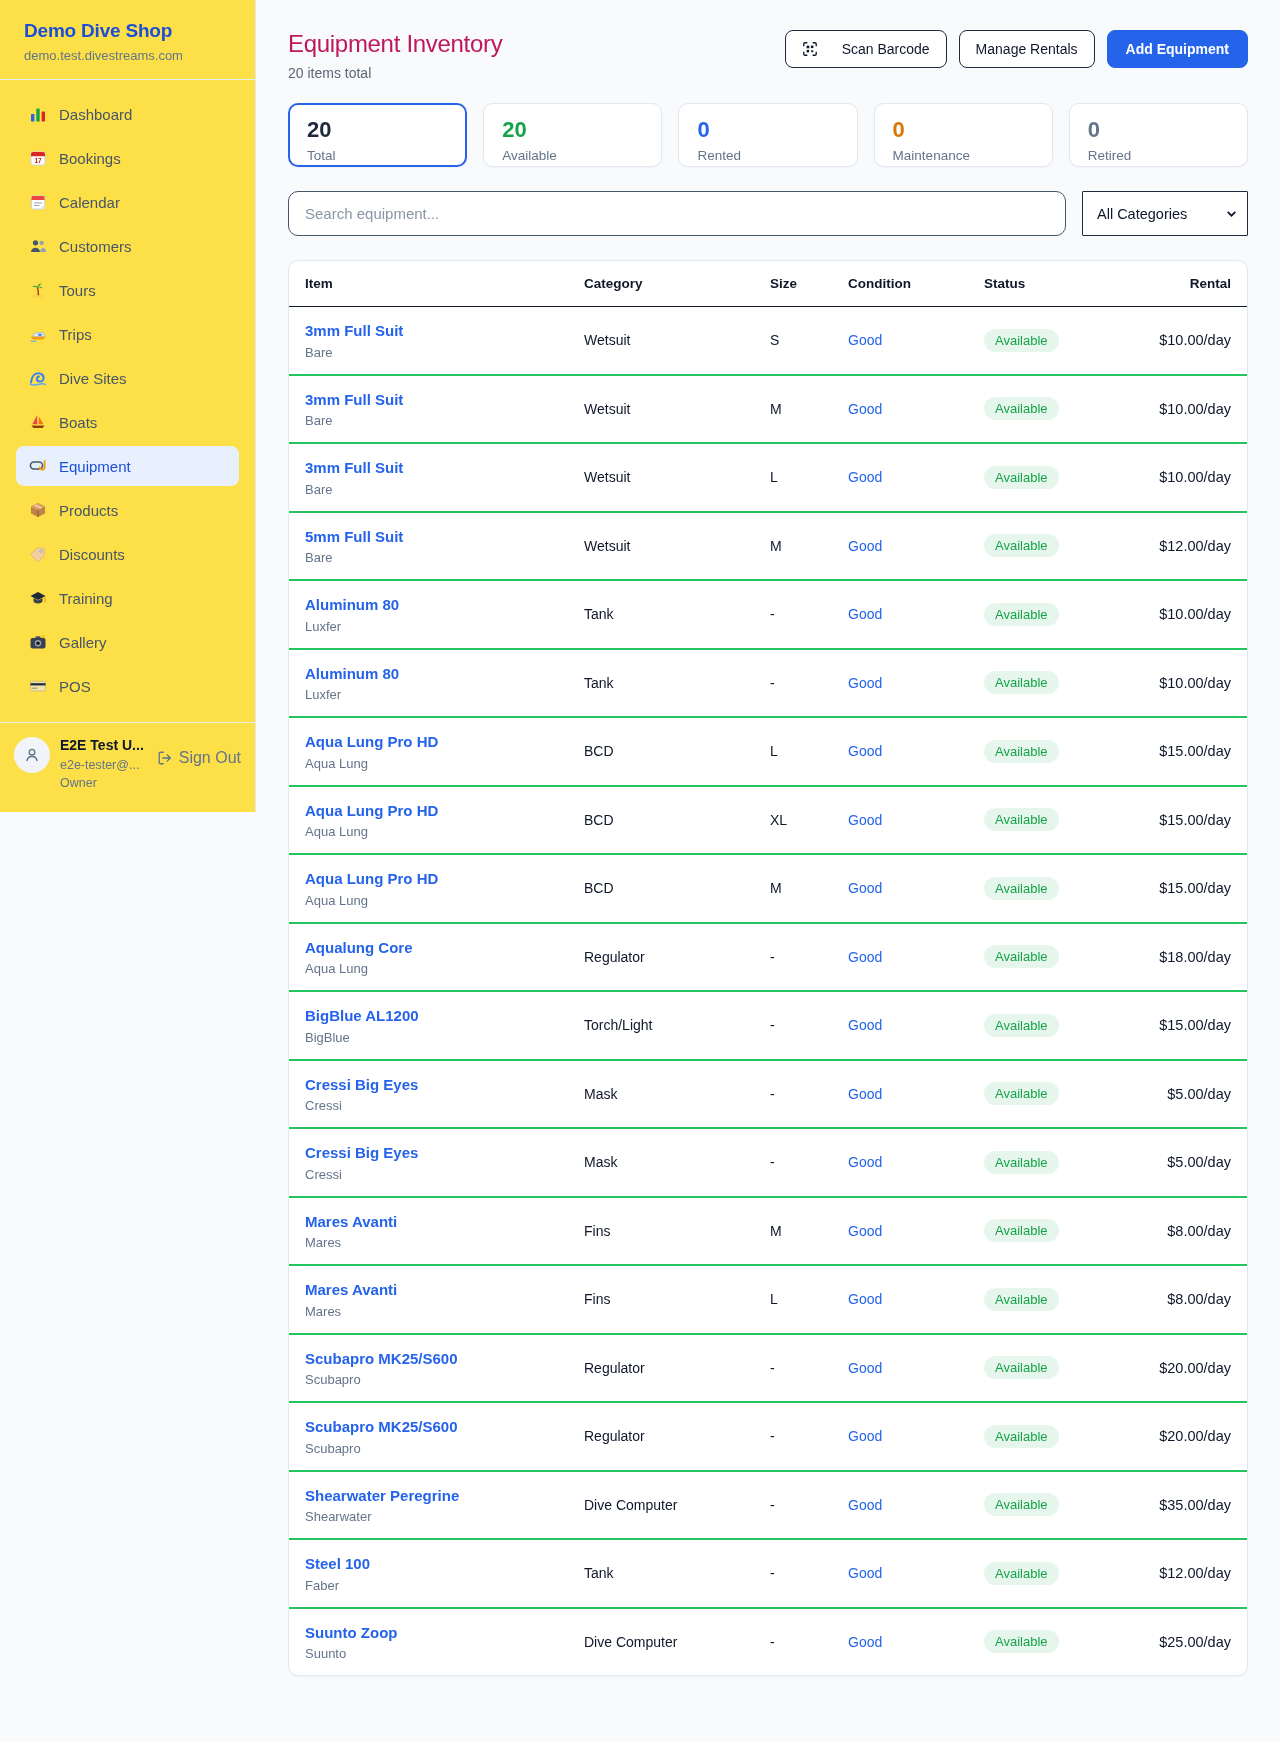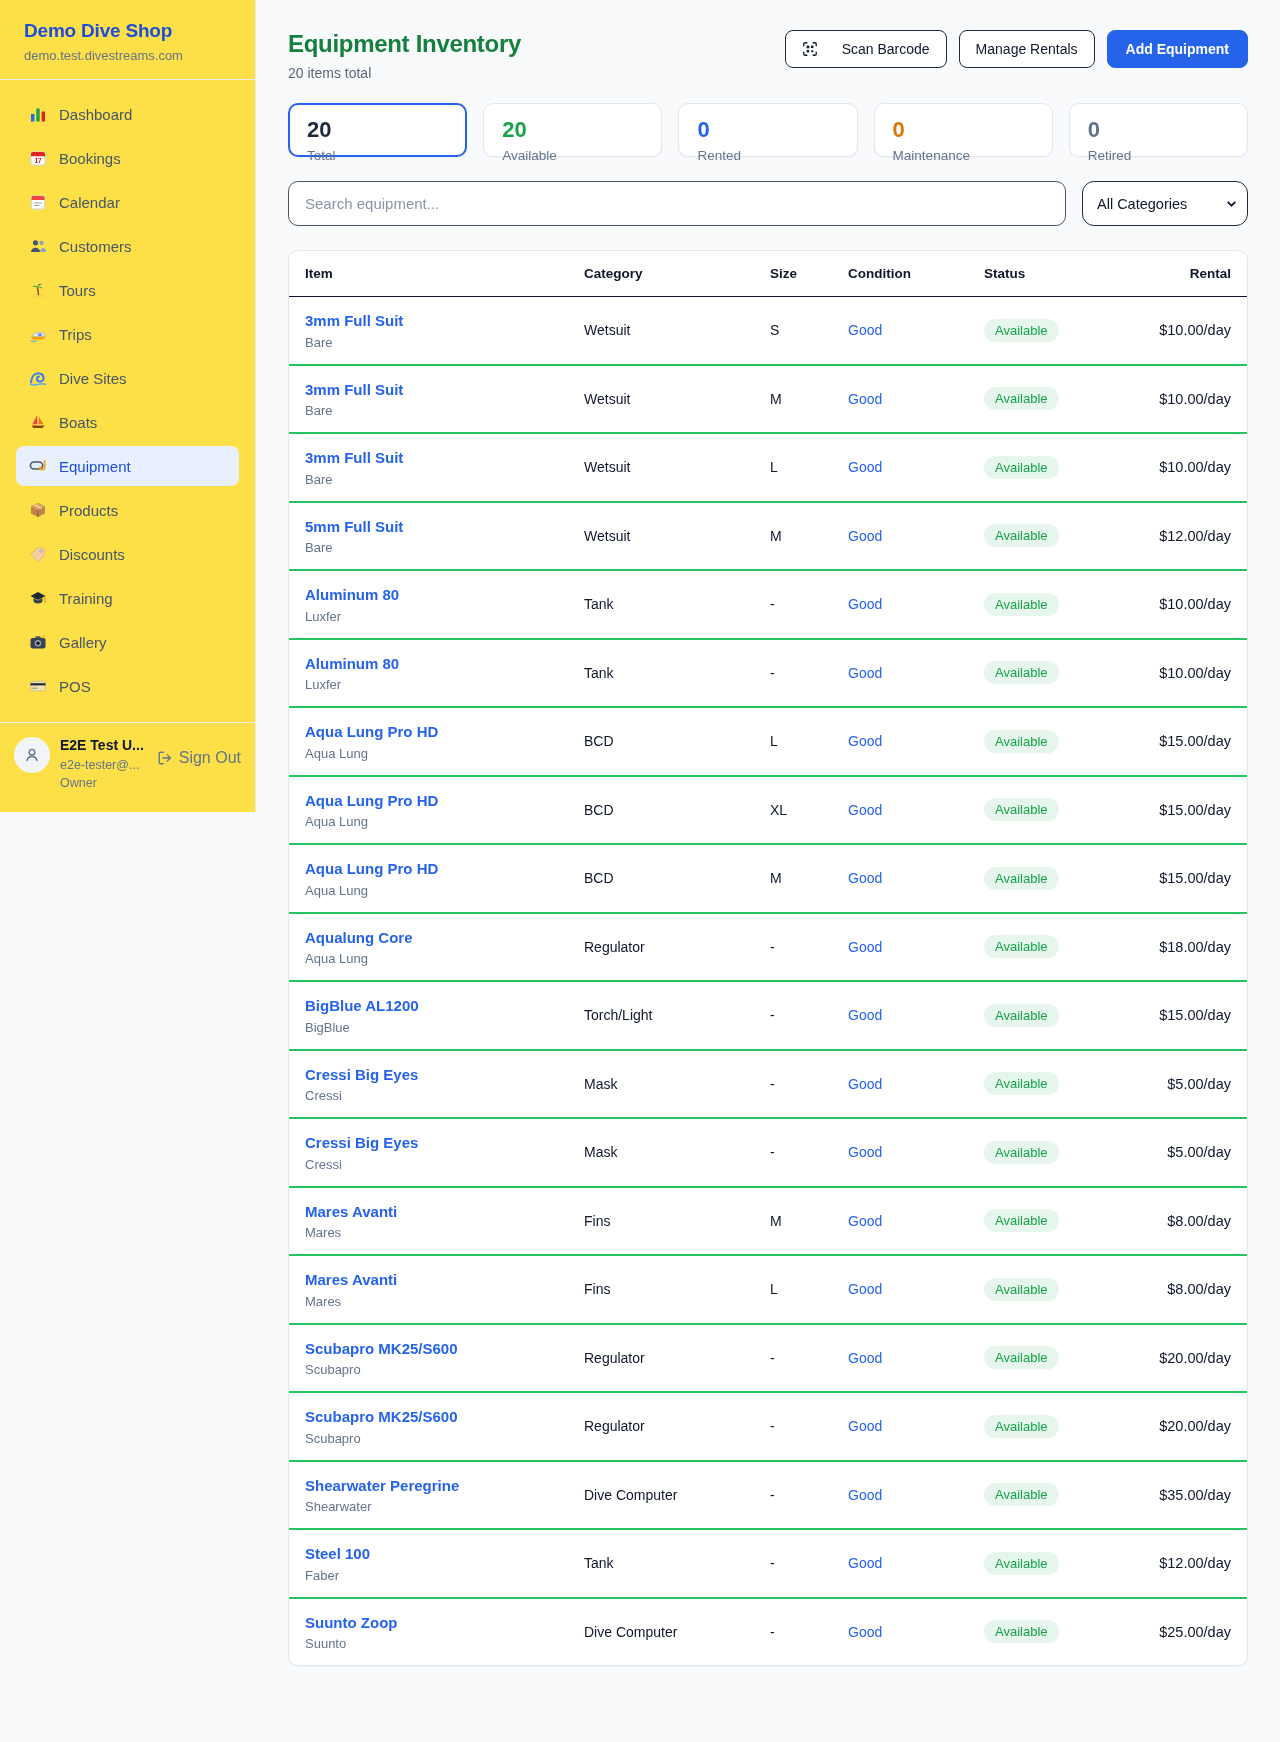--- a/index.html
+++ b/index.html
@@ -42,52 +42,52 @@
   }
   .avatar svg { width:18px; height:18px; }
   .user-meta { flex:1; min-width:0; }
   .user-name { font-size:14px; font-weight:bold; color:#0f172a; line-height:1.25; }
   .user-email, .user-role { font-size:12.5px; color:#64748b; line-height:1.35; margin-top:2px; }
   .signout { display:flex; align-items:center; gap:6px; color:#64748b; font-size:16px; margin-top:12px; cursor:pointer; white-space:nowrap; }
   .signout svg { width:16px; height:16px; }
   
   .main { flex:1; padding:30px 32px 0; min-width:0; }
   .page-head { display:flex; justify-content:space-between; align-items:flex-start; }
-  .page-title { font-size:24px; font-weight:bold; letter-spacing:-0.3px; color:#15803d; }
+  .page-title { font-size:24px; font-weight:normal; letter-spacing:-0.3px; color:#be185d; }
   .page-sub { font-size:14px; color:#5b6676; margin-top:7px; }
   .head-actions { display:flex; gap:12px; align-items:center; }
   .btn {
     display:inline-flex; align-items:center; gap:24px;
     height:38px; padding:0 16px; border-radius:8px;
     font-size:14px; font-weight:500; cursor:pointer;
     background:#fff; border:1px solid #1e293b; color:#0f172a;
   }
   .btn svg { width:16px; height:16px; }
   .btn.primary { background:#2563eb; border-color:#2563eb; color:#fff; font-weight:600; padding:17px 18px; }
   
   .stats { display:flex; gap:16px; margin-top:22px; }
   .stat-card {
     flex:1; background:#fff; border:1px solid #e2e8f0; border-radius:10px;
-    padding:13px 18px; height:54px; cursor:pointer;
+    padding:13px 18px; height:64px; cursor:pointer;
     box-shadow:0 1px 2px rgba(15,23,42,0.04);
   }
   .stat-card.active { border:2px solid #2563eb; padding:12px 17px; }
   .stat-value { font-size:22px; font-weight:bold; line-height:1.2; }
   .stat-label { font-size:13.5px; color:#64748b; margin-top:5px; }
   
   .filter-row { display:flex; gap:16px; margin-top:24px; }
   .search-input {
     flex:1; height:45px; border:1px solid #475569; border-radius:10px;
     padding:0 16px; font-size:15px; color:#0f172a; background:#fff; outline:none;
     font-family:"Liberation Sans","DejaVu Sans",sans-serif;
   }
   .search-input::placeholder { color:#8a95a5; }
   .select-wrap { position:relative; width:166px; flex:0 0 166px; }
   .cat-select {
-    width:100%; height:45px; border:1px solid #1e293b; border-radius:12px;
+    width:100%; height:45px; border:1px solid #1e293b; border-radius:1px;
     background:#fff; font-size:14.5px; color:#0f172a; padding:0 30px 0 14px;
     appearance:none; -webkit-appearance:none; cursor:pointer;
     font-family:"Liberation Sans","DejaVu Sans",sans-serif;
   }
   .select-wrap .chev { position:absolute; right:10px; top:16px; width:13px; height:13px; pointer-events:none; }
   
   .table-card {
     margin-top:24px; margin-bottom:14px; background:#fff;
     border:1px solid #e2e8f0; border-radius:10px; overflow:hidden;
     box-shadow:0 1px 2px rgba(15,23,42,0.04);

